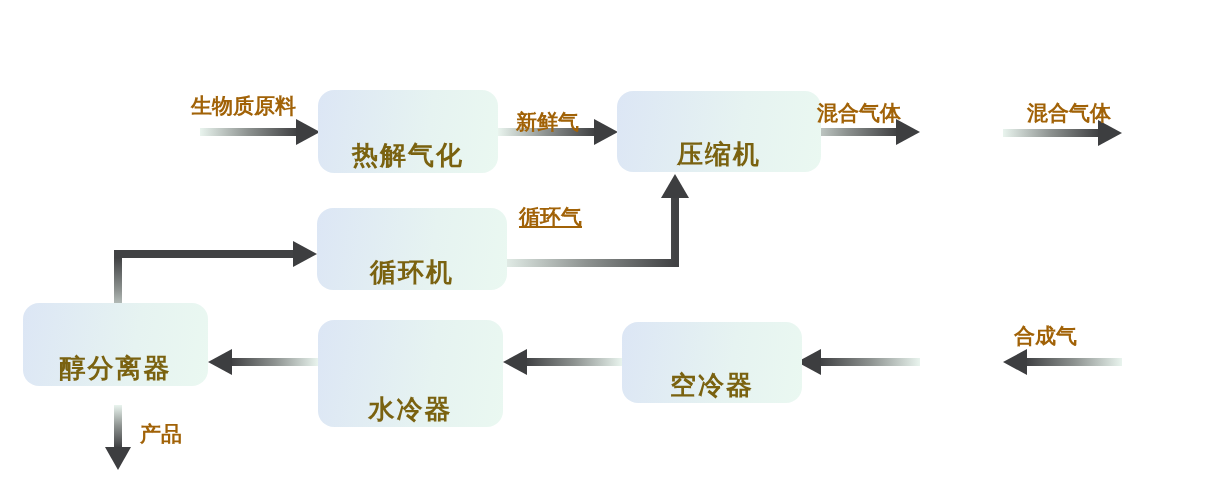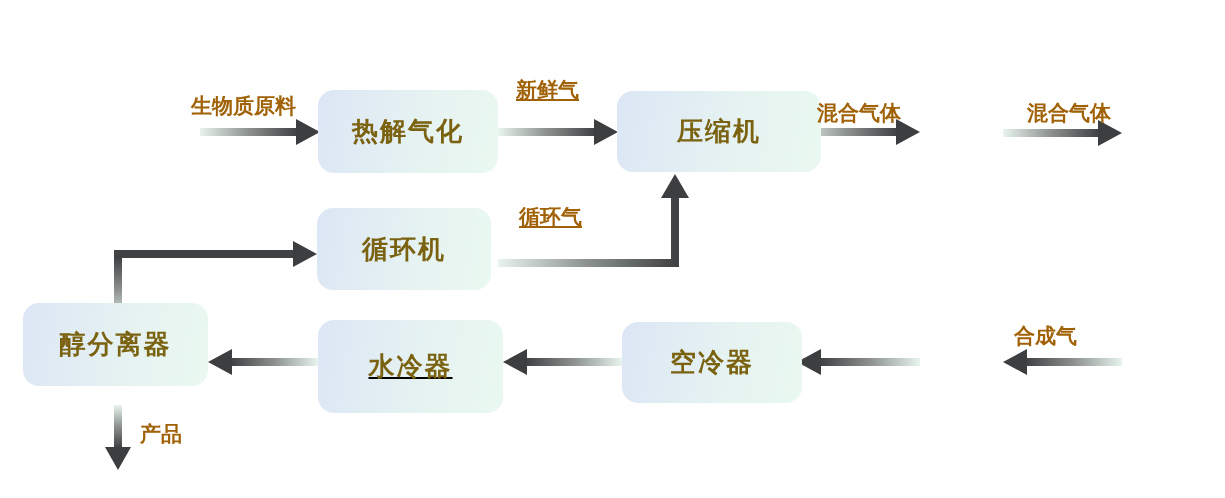--- a/index.html
+++ b/index.html
@@ -14,21 +14,21 @@
   .arrow-layer {
     position: absolute;
     left: 0; top: 0;
     width: 1225px; height: 498px;
   }
   .node {
     position: absolute;
     border-radius: 16px;
     background: linear-gradient(100deg, #dce6f5 0%, #e6f3f1 60%, #eaf8f1 100%);
     display: flex;
-    align-items: center;
+    align-items: flex-end;
     justify-content: center;
   }
   .node-label {
     color: #7a6210;
     font-weight: 700;
     font-size: 26px;
     font-family: "Liberation Serif", "DejaVu Serif", serif;
     text-align: center;
     letter-spacing: 2px;
   }
@@ -161,37 +161,37 @@
   <div class="node" style="left:318px; top:90px; width:180px; height:83px;">
     <span class="node-label">热解气化</span>
   </div>
 
   <div class="node" style="left:617px; top:91px; width:204px; height:81px;">
     <span class="node-label">压缩机</span>
   </div>
 
 
 
-  <div class="node" style="left:317px; top:208px; width:174px; height:82px;">
+  <div class="node" style="left:317px; top:208px; width:190px; height:82px;">
     <span class="node-label">循环机</span>
   </div>
 
   <div class="node" style="left:23px; top:303px; width:185px; height:83px;">
     <span class="node-label">醇分离器</span>
   </div>
 
-  <div class="node" style="left:318px; top:320px; width:185px; height:93px;text-decoration:underline;">
+  <div class="node" style="left:318px; top:320px; width:185px; height:107px;">
     <span class="node-label">水冷器</span>
   </div>
 
   <div class="node" style="left:622px; top:322px; width:180px; height:81px;">
     <span class="node-label">空冷器</span>
   </div>
 
   <span class="flow-label" style="left:191px; top:92px;">生物质原料</span>
-  <span class="flow-label" style="left:516px; top:76px;text-decoration:underline;">新鲜气</span>
+  <span class="flow-label" style="left:516px; top:108px;">新鲜气</span>
   <span class="flow-label" style="left:817px; top:99px;">混合气体</span>
   <span class="flow-label" style="left:1027px; top:99px;">混合气体</span>
   <span class="flow-label" style="left:519px; top:203px;text-decoration:underline;">循环气</span>
   <span class="flow-label" style="left:1014px; top:322px;">合成气</span>
   <span class="flow-label" style="left:140px; top:420px;">产品</span>
 
 </div>
 
 </body></html>

